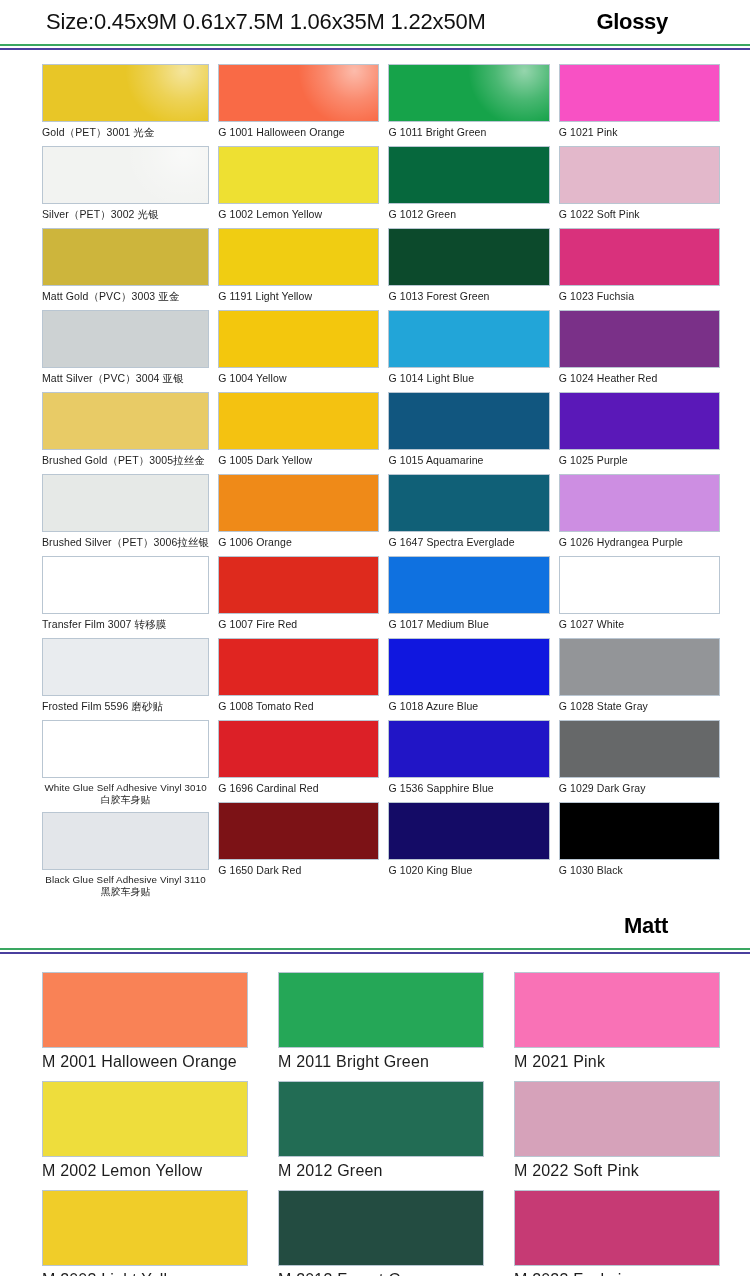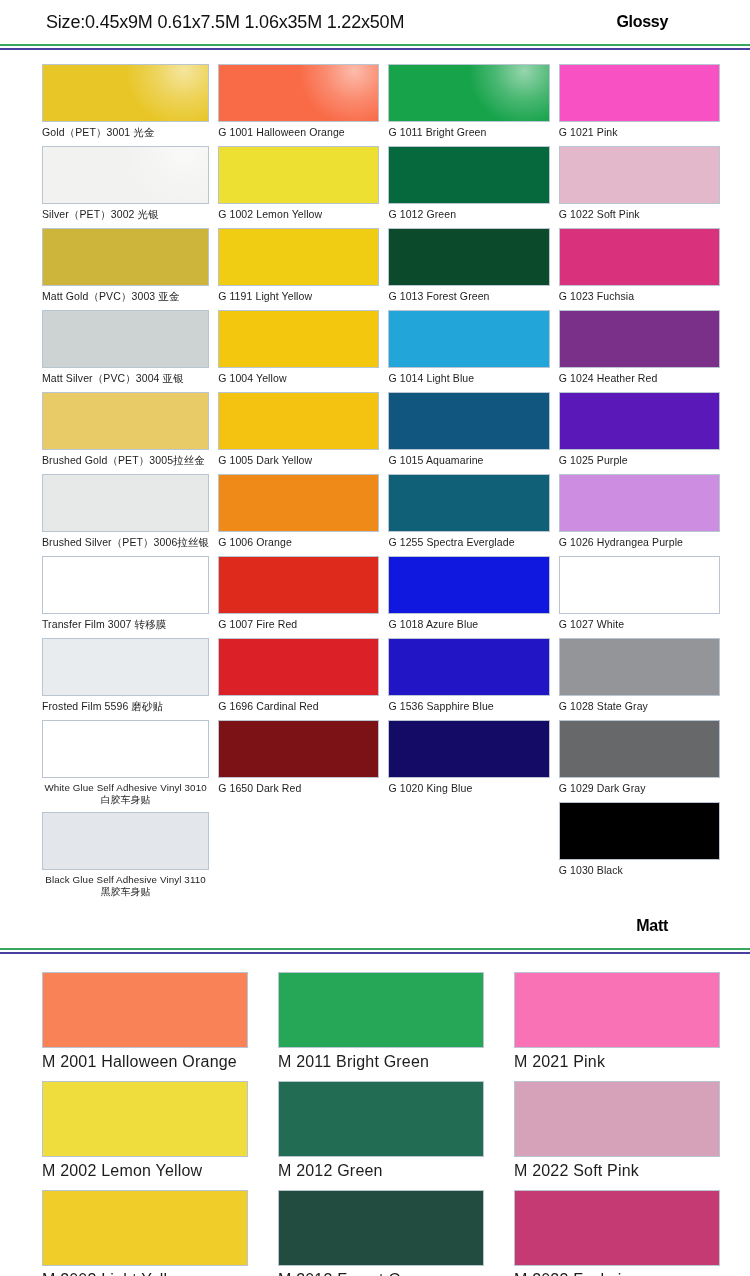--- a/index.html
+++ b/index.html
@@ -20,29 +20,29 @@
   
   .section-header {
     position: relative;
     height: 44px;
     display: flex;
     align-items: center;
     padding: 0 24px 0 46px;
     box-sizing: border-box;
   }
   .size-text {
-    font-size: 18px;
+    font-size: 22px;
     font-weight: 400;
     letter-spacing: -0.2px;
     color: #111111;
     white-space: nowrap;
   }
   .section-title {
     margin-left: auto;
-    font-size: 16px;
+    font-size: 22px;
     font-weight: 700;
     color: #000000;
     letter-spacing: -0.3px;
     padding-right: 58px;
   }
   .rule-green {
     height: 2px;
     background: #3aa761;
     width: 100%;
   }
@@ -223,20 +223,24 @@
       </div>
       <div class="cell">
         <div class="swatch grain" style="background: rgb(239, 138, 24);"></div>
         <div class="caption">G  1006   Orange</div>
       </div>
       <div class="cell">
         <div class="swatch grain" style="background: rgb(222, 42, 29);"></div>
         <div class="caption">G  1007  Fire Red</div>
       </div>
       <div class="cell">
+        <div class="swatch grain" style="background: rgb(224, 37, 33);"></div>
+        <div class="caption">G  1008  Tomato Red</div>
+      </div>
+      <div class="cell">
         <div class="swatch grain" style="background: rgb(220, 32, 39);"></div>
         <div class="caption">G 1696  Cardinal Red</div>
       </div>
       <div class="cell">
         <div class="swatch grain" style="background: rgb(124, 18, 22);"></div>
         <div class="caption">G  1650  Dark Red</div>
       </div>
     </div>
     <div>
       <div class="cell">
@@ -254,21 +258,25 @@
       <div class="cell">
         <div class="swatch grain" style="background: rgb(34, 165, 216);"></div>
         <div class="caption">G  1014  Light Blue</div>
       </div>
       <div class="cell">
         <div class="swatch grain" style="background: rgb(17, 86, 127);"></div>
         <div class="caption">G  1015  Aquamarine</div>
       </div>
       <div class="cell">
         <div class="swatch grain" style="background: rgb(16, 96, 119);"></div>
-        <div class="caption">G  1255   Spectra Everglade</div>
+        <div class="caption">G  1647   Spectra Everglade</div>
+      </div>
+      <div class="cell">
+        <div class="swatch grain" style="background: rgb(15, 113, 224);"></div>
+        <div class="caption">G  1017  Medium Blue</div>
       </div>
       <div class="cell">
         <div class="swatch grain" style="background: rgb(16, 23, 223);"></div>
         <div class="caption">G  1018   Azure Blue</div>
       </div>
       <div class="cell">
         <div class="swatch grain" style="background: rgb(33, 21, 198);"></div>
         <div class="caption">G 1536  Sapphire Blue</div>
       </div>
       <div class="cell">

